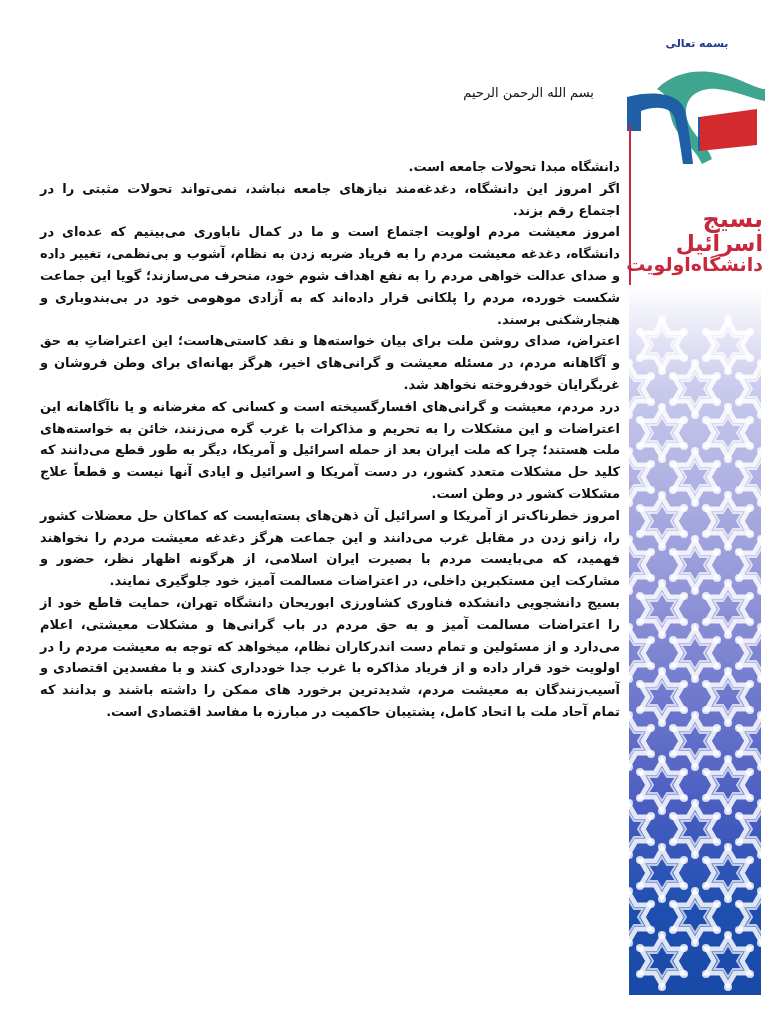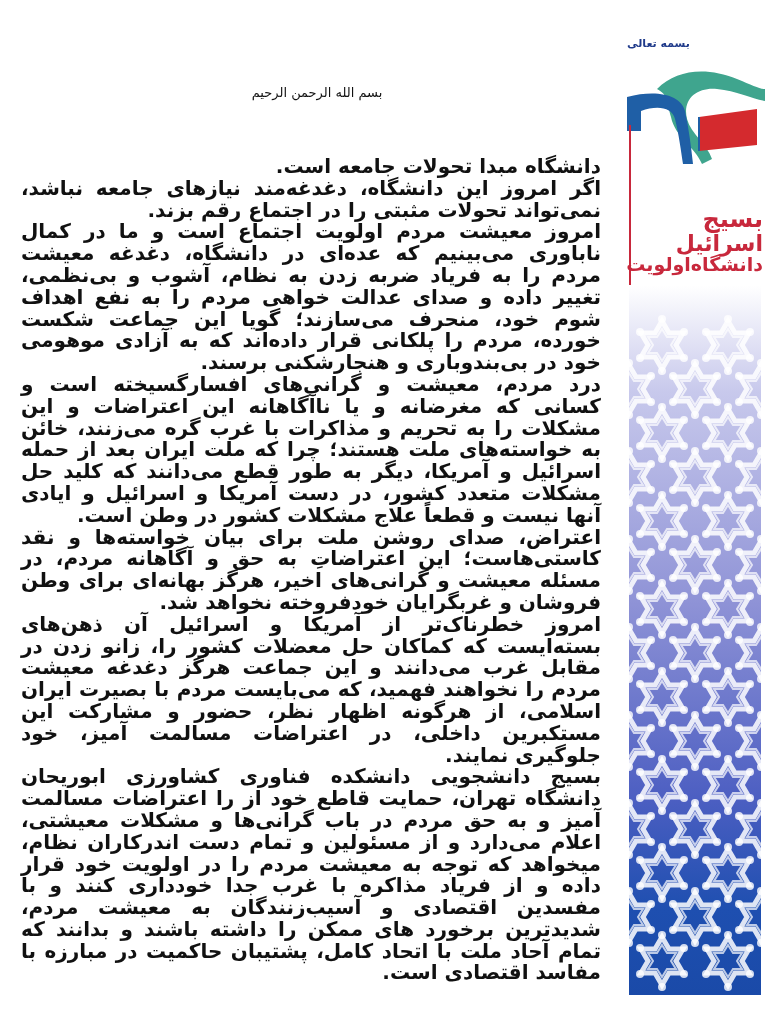--- a/index.html
+++ b/index.html
@@ -2,36 +2,36 @@
 <html><head>
 <meta charset="utf-8">
 <style>
   html, body { margin: 0; padding: 0; }
   body {
     width: 777px; height: 1024px; background: #ffffff; position: relative; overflow: hidden;
     font-family: "DejaVu Sans", sans-serif; color: #111;
   }
   .page { position: absolute; inset: 0; }
   .header {
-    position: absolute; left: 32px; top: 84px; width: 570px;
-    text-align: center; direction: rtl; font-family: "DejaVu Sans", sans-serif;
+    position: absolute; left: 24px; top: 84px; width: 570px;
+    text-align: right; direction: rtl; font-family: "DejaVu Sans", sans-serif;
   }
   .basmala { font-size: 13px; font-weight: normal; line-height: 18px; }
   .verse { font-size: 14px; font-weight: bold; line-height: 20px; }
   .body-text {
-    position: absolute; left: 21px; top: 156px; width: 580px;
+    position: absolute; left: 40px; top: 156px; width: 580px;
     direction: rtl; text-align: justify; text-align-last: right;
-    font-size: 20px; font-weight: bold; line-height: 21.8px;
+    font-size: 13px; font-weight: bold; line-height: 21.8px;
   }
   .body-text p { margin: 0; }
   
   .banner { position: absolute; left: 627px; top: 25px; width: 140px; height: 990px; }
   .banner-top { position: absolute; left: 0; top: 0; width: 140px; height: 250px; background: #fff; }
   .banner-top-label {
-    position: absolute; left: 0; top: 12px; width: 140px; text-align: left;
+    position: absolute; left: 0; top: 12px; width: 140px; text-align: center;
     direction: rtl; font-size: 11px; font-weight: bold; color: #1f3a8a;
   }
   .logo-svg { position: absolute; left: 0; top: 34px; }
   .red-line { position: absolute; left: 2px; top: 100px; width: 2px; height: 160px; background: #c8283c; }
   .logo-text {
     position: absolute; right: 4px; top: 140px; width: 130px; text-align: right; direction: rtl;
     color: #c8283c; font-weight: bold; line-height: 1.05;
   }
   .logo-t1 { font-size: 24px; margin-top: 42px; }
   .logo-t2 { font-size: 22px; }
@@ -49,22 +49,22 @@
 <div class="page">
 
   <div class="header">
     <div class="basmala">بسم الله الرحمن الرحیم</div>
   </div>
 
   <div class="body-text">
     <p>دانشگاه مبدا تحولات جامعه است.</p>
     <p>اگر امروز این دانشگاه، دغدغه‌مند نیازهای جامعه نباشد، نمی‌تواند تحولات مثبتی را در اجتماع رقم بزند.</p>
     <p>امروز معیشت مردم اولویت اجتماع است و ما در کمال ناباوری می‌بینیم که عده‌ای در دانشگاه، دغدغه معیشت مردم را به فریاد ضربه زدن به نظام، آشوب و بی‌نظمی، تغییر داده و صدای عدالت خواهی مردم را به نفع اهداف شوم خود، منحرف می‌سازند؛ گویا این جماعت شکست خورده، مردم را پلکانی قرار داده‌اند که به آزادی موهومی خود در بی‌بندوباری و هنجارشکنی برسند.</p>
+    <p>اعتراض، صدای روشن ملت برای بیان خواسته‌ها و نقد کاستی‌هاست؛ این اعتراضاتِ به حق و آگاهانه مردم، در مسئله معیشت و گرانی‌های اخیر، هرگز بهانه‌ای برای وطن فروشان و غربگرایان خودفروخته نخواهد شد.</p>
     <p>درد مردم، معیشت و گرانی‌های افسارگسیخته است و کسانی که مغرضانه و یا ناآگاهانه این اعتراضات و این مشکلات را به تحریم و مذاکرات با غرب گره می‌زنند، خائن به خواسته‌های ملت هستند؛ چرا که ملت ایران بعد از حمله اسرائیل و آمریکا، دیگر به طور قطع می‌دانند که کلید حل مشکلات متعدد کشور، در دست آمریکا و اسرائیل و ایادی آنها نیست و قطعاً علاج مشکلات کشور در وطن است.</p>
-    <p>اعتراض، صدای روشن ملت برای بیان خواسته‌ها و نقد کاستی‌هاست؛ این اعتراضاتِ به حق و آگاهانه مردم، در مسئله معیشت و گرانی‌های اخیر، هرگز بهانه‌ای برای وطن فروشان و غربگرایان خودفروخته نخواهد شد.</p>
     <p>امروز خطرناک‌تر از آمریکا و اسرائیل آن ذهن‌های بسته‌ایست که کماکان حل معضلات کشور را، زانو زدن در مقابل غرب می‌دانند و این جماعت هرگز دغدغه معیشت مردم را نخواهند فهمید، که می‌بایست مردم با بصیرت ایران اسلامی، از هرگونه اظهار نظر، حضور و مشارکت این مستکبرین داخلی، در اعتراضات مسالمت آمیز، خود جلوگیری نمایند.</p>
     <p>بسیج دانشجویی دانشکده فناوری کشاورزی ابوریحان دانشگاه تهران، حمایت قاطع خود از را اعتراضات مسالمت آمیز و به حق مردم در باب گرانی‌ها و مشکلات معیشتی، اعلام می‌دارد و از مسئولین و تمام دست اندرکاران نظام، میخواهد که توجه به معیشت مردم را در اولویت خود قرار داده و از فریاد مذاکره با غرب جدا خودداری کنند و با مفسدین اقتصادی و آسیب‌زنندگان به معیشت مردم، شدیدترین برخورد های ممکن را داشته باشند و بدانند که تمام آحاد ملت با اتحاد کامل، پشتیبان حاکمیت در مبارزه با مفاسد اقتصادی است.</p>
   </div>
 
   <div class="banner">
     <div class="banner-top">
       <div class="banner-top-label">بسمه تعالی</div>
 
       <svg class="logo-svg" width="140" height="110" viewBox="0 0 140 110">
 

